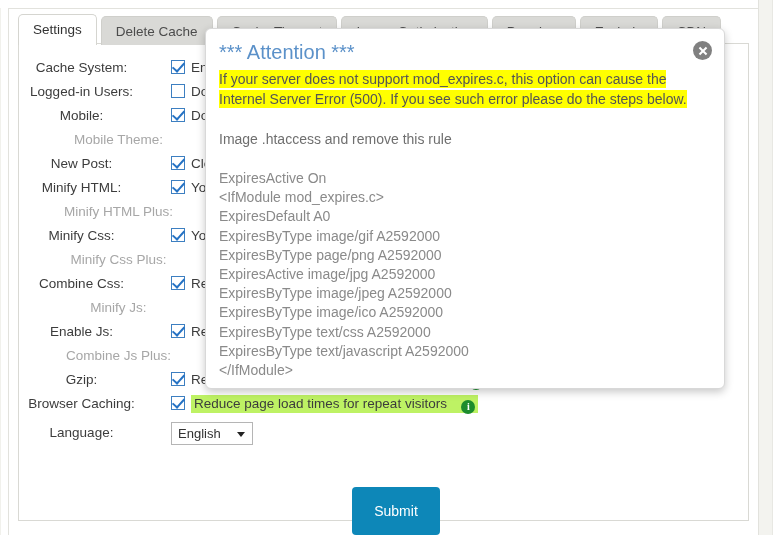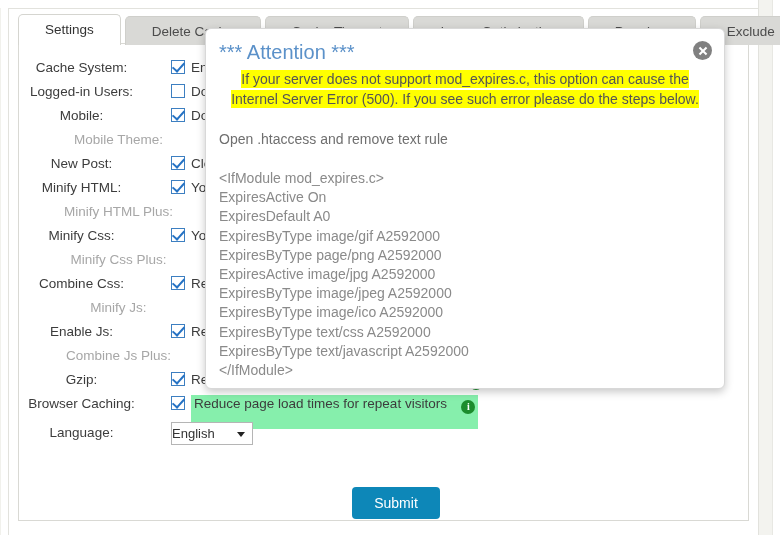--- a/index.html
+++ b/index.html
@@ -66,21 +66,21 @@
     left: 18px;
     top: 14px;
     height: 30px;
     white-space: nowrap;
     z-index: 4;
   }
   .tab {
     display: inline-block;
     height: 29px;
     line-height: 29px;
-    padding: 0 26px;
+    padding: 0 14px;
     margin-right: 4px;
     font-size: 13.5px;
     color: #4c4c4c;
     background: #d9d9d6;
     border: 1px solid #cfcfcb;
     border-bottom: none;
     border-radius: 5px 5px 0 0;
     box-sizing: border-box;
     vertical-align: bottom;
     cursor: pointer;
@@ -166,22 +166,22 @@
     transform: rotate(42deg);
   }
   .row-text {
     margin-left: 6px;
     font-size: 13.5px;
     color: #3c3c3c;
     vertical-align: middle;
   }
   .form-row.disabled .row-text { color: #a7a7a7; }
   .row-text.hl {
-    background: #86efac;
-    padding: 1px 3px 18px 3px;
+    background: #bef264;
+    padding: 1px 3px 2px 3px;
   }
   .info-icon {
     display: inline-block;
     width: 14px;
     height: 14px;
     border-radius: 50%;
     background: #1c8c2d;
     color: #ffffff;
     font-size: 10px;
     font-weight: bold;
@@ -196,20 +196,21 @@
   
   .lang-select {
     display: inline-block;
     width: 82px;
     height: 23px;
     line-height: 21px;
     border: 1px solid #b5b5b5;
     background: #ffffff;
     font-size: 13px;
     color: #333333;
+    padding-left: 6px;
     box-sizing: border-box;
     position: relative;
     vertical-align: middle;
     cursor: pointer;
   }
   .lang-select .caret {
     position: absolute;
     right: 7px;
     top: 9px;
     width: 0; height: 0;
@@ -227,21 +228,21 @@
     text-align: center;
     z-index: 3;
   }
   #submit-btn {
     display: inline-block;
     background: #0d87b8;
     color: #ffffff;
     font-size: 14px;
     border: none;
     border-radius: 4px;
-    padding: 8px 22px;
+    padding: 16px 22px;
     cursor: pointer;
     font-family: "Liberation Sans", sans-serif;
     position: relative;
     left: 6px;
   }
 
   
   #attention-dialog {
     position: absolute;
     left: 205px;
@@ -288,21 +289,20 @@
   #dialog-body {
     position: absolute;
     left: 13px;
     top: 40px;
     right: 13px;
   }
   .warn-block {
     font-size: 14px;
     line-height: 20px;
     color: #555555;
-    text-align: center;
   }
   .warn-line {
     background: #ffff00;
     display: inline;
     box-decoration-break: clone;
     -webkit-box-decoration-break: clone;
     padding: 1px 0;
   }
   .warn-text {
     display: block;
@@ -361,24 +361,24 @@
   </div>
 
   <div id="attention-dialog">
     <div id="dialog-title">*** Attention ***</div>
     <div id="dialog-close"></div>
     <div id="dialog-body">
       <div class="warn-block">
           <span class="warn-text"><span class="warn-line">If your server does not support mod_expires.c, this option can cause the</span></span>
           <span class="warn-text"><span class="warn-line">Internel Server Error (500). If you see such error please do the steps below.</span></span>
         </div>
-      <div id="open-htaccess">Open .htaccess and remove text rule</div>
+      <div id="open-htaccess">Image .htaccess and remove this rule</div>
       <div id="rule-block">
+          <span class="rule-line">ExpiresActive On</span>
           <span class="rule-line">&lt;IfModule mod_expires.c&gt;</span>
-          <span class="rule-line">ExpiresActive On</span>
           <span class="rule-line">ExpiresDefault A0</span>
           <span class="rule-line">ExpiresByType image/gif A2592000</span>
           <span class="rule-line">ExpiresByType page/png A2592000</span>
           <span class="rule-line">ExpiresActive image/jpg A2592000</span>
           <span class="rule-line">ExpiresByType image/jpeg A2592000</span>
           <span class="rule-line">ExpiresByType image/ico A2592000</span>
           <span class="rule-line">ExpiresByType text/css A2592000</span>
           <span class="rule-line">ExpiresByType text/javascript A2592000</span>
           <span class="rule-line">&lt;/IfModule&gt;</span>
         </div>

